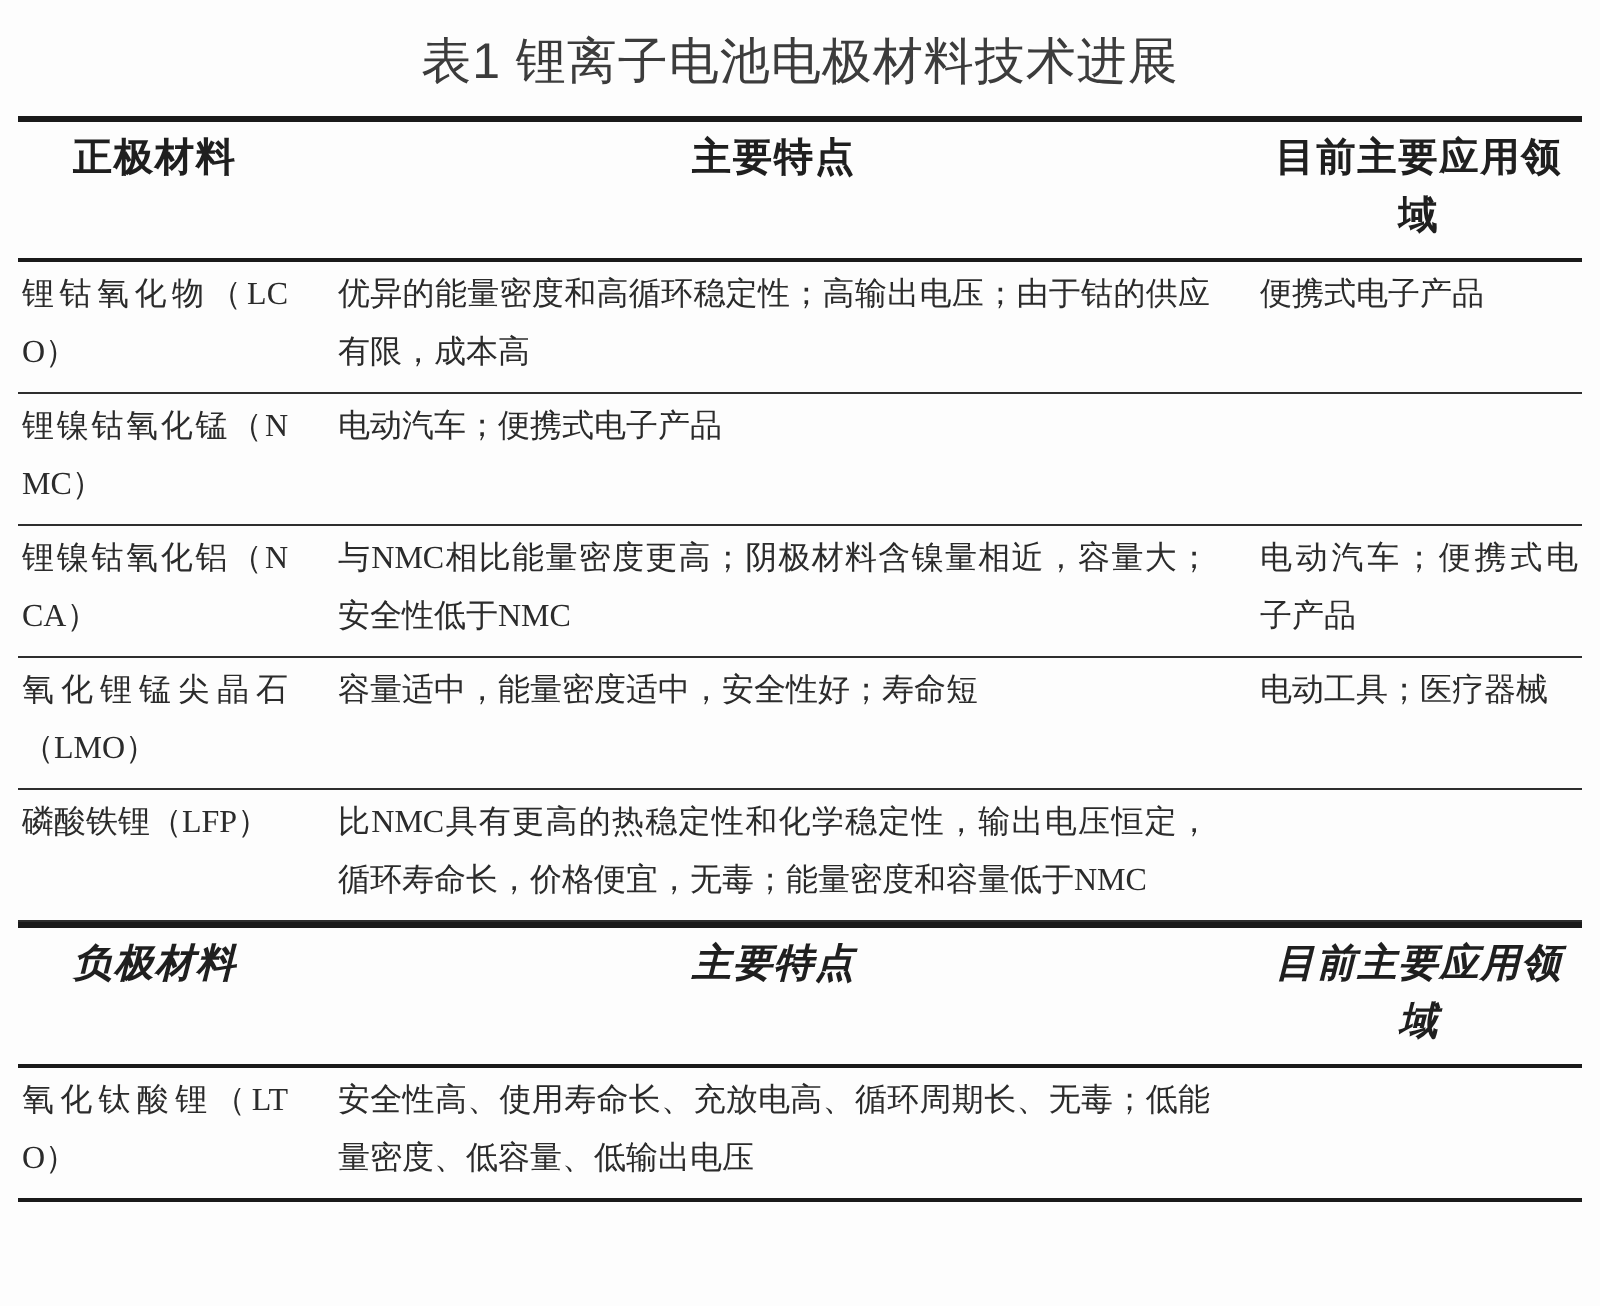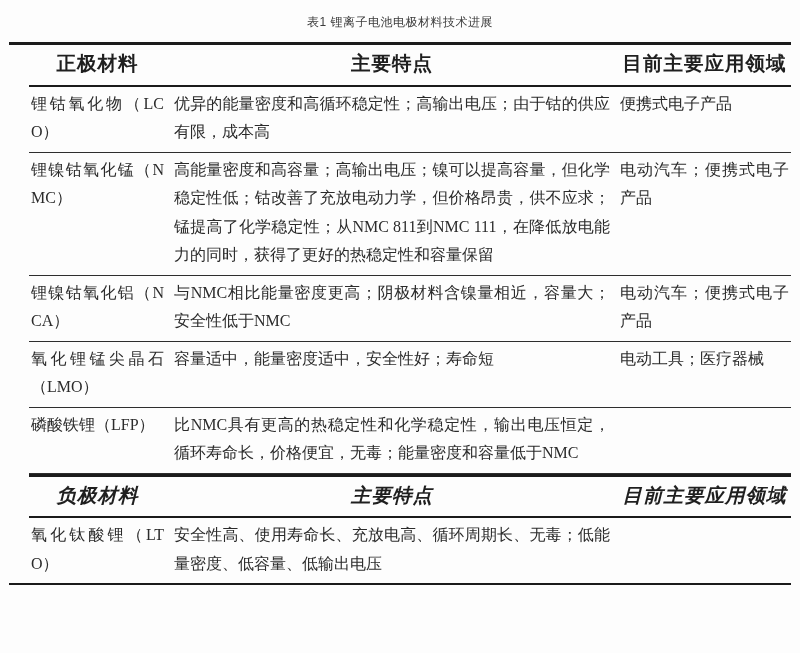--- a/index.html
+++ b/index.html
@@ -13,36 +13,35 @@
     box-sizing: border-box;
     padding: 12px 9px 0 9px;
     background: #fdfdfd;
     font-family: "Liberation Serif", "DejaVu Serif", serif;
     color: #2b2b2b;
     overflow: hidden;
   }
   .caption {
     text-align: center;
     font-family: "Liberation Sans", "DejaVu Sans", sans-serif;
-    font-size: 12px;
+    font-size: 25px;
     color: #3c3c3c;
     margin: 2px 0 11px 0;
     letter-spacing: 0.5px;
   }
   .tbl {
     border-top: 3px solid #1b1b1b;
     border-bottom: 2.5px solid #1b1b1b;
   }
   .row {
     display: grid;
     grid-template-columns: 133px 436px 1fr;
-    column-gap: 10px;
+    column-gap: 25px;
     padding: 3px 2px 5px 2px;
     border-bottom: 1.5px solid #2e2e2e;
-    margin-left: 20px;
   }
   .row:last-child {
     border-bottom: none;
   }
   .header-row {
     padding: 5px 2px 6px 2px;
     border-bottom: 2px solid #1b1b1b;
   }
   .section-start {
     border-top: 3px solid #1b1b1b;
@@ -81,21 +80,20 @@
     </div>
 
     <div class="row">
       <div class="cell mat">锂钴氧化物（LCO）</div>
       <div class="cell">优异的能量密度和高循环稳定性；高输出电压；由于钴的供应有限，成本高</div>
       <div class="cell">便携式电子产品</div>
     </div>
 
     <div class="row">
       <div class="cell mat">锂镍钴氧化锰（NMC）</div>
-      <div class="cell">高能量密度和高容量；高输出电压；镍可以提高容量，但化学稳定性低；钴改善了充放电动力学，但价格昂贵，供不应求；锰提高了化学稳定性；从NMC 811到NMC 111，在降低放电能力的同时，获得了更好的热稳定性和容量保留</div>
       <div class="cell">电动汽车；便携式电子产品</div>
     </div>
 
     <div class="row">
       <div class="cell mat">锂镍钴氧化铝（NCA）</div>
       <div class="cell">与NMC相比能量密度更高；阴极材料含镍量相近，容量大；安全性低于NMC</div>
       <div class="cell">电动汽车；便携式电子产品</div>
     </div>
 
     <div class="row">

